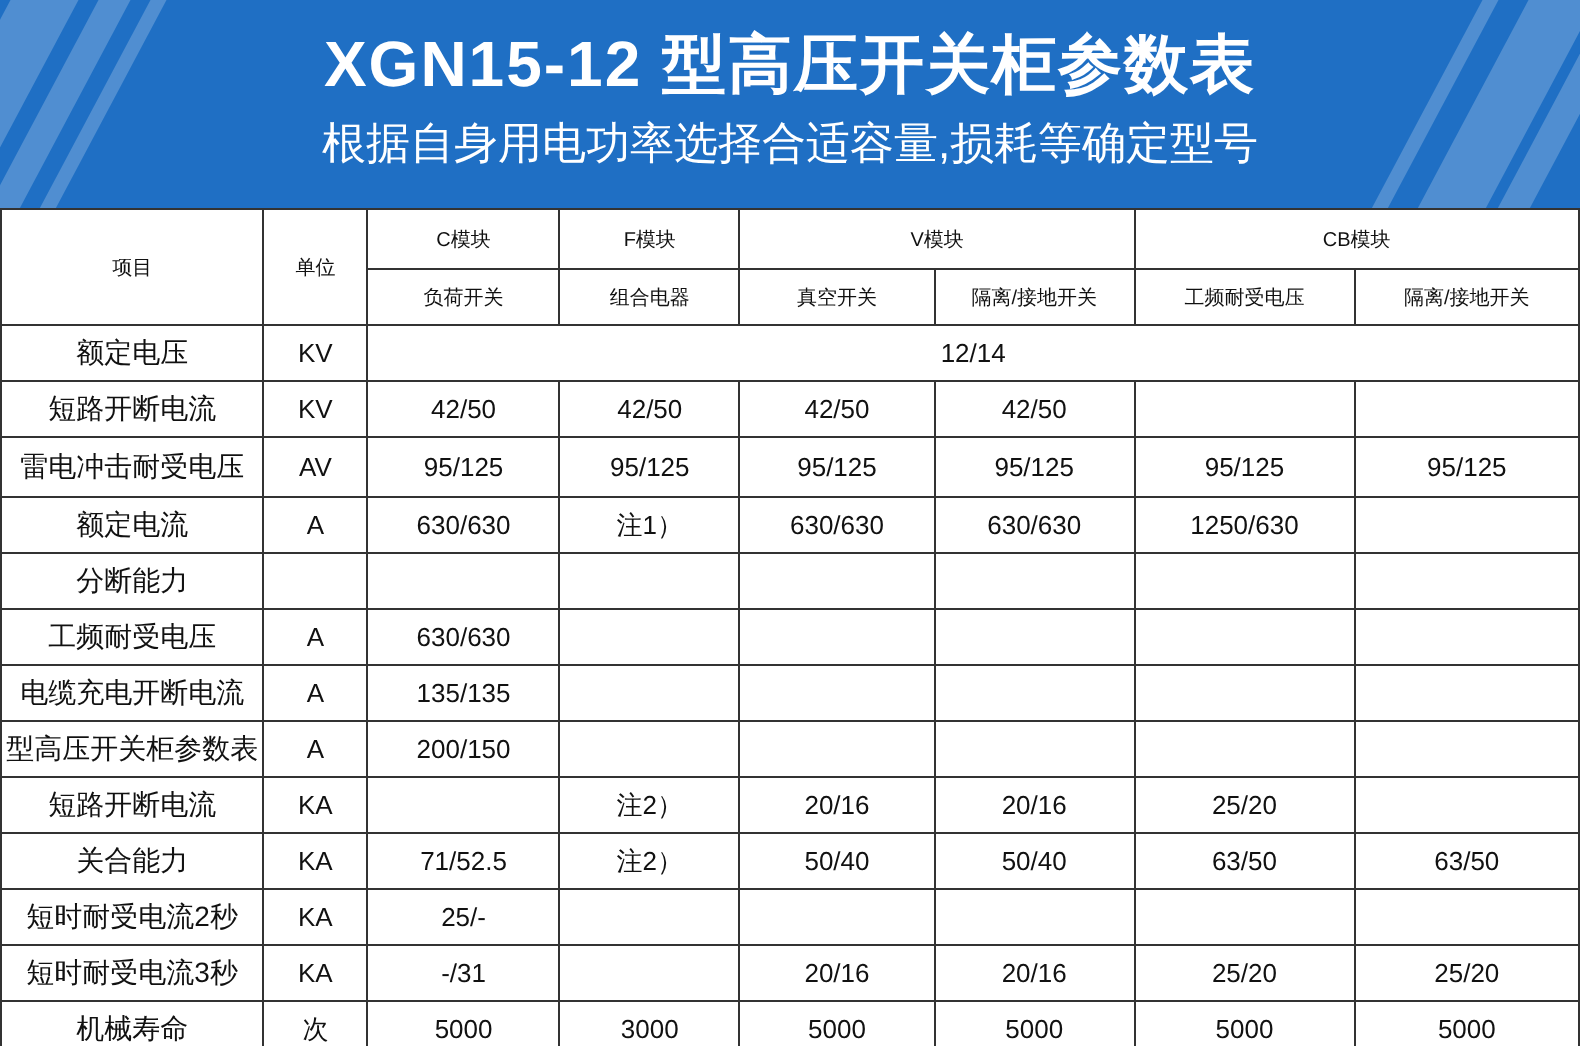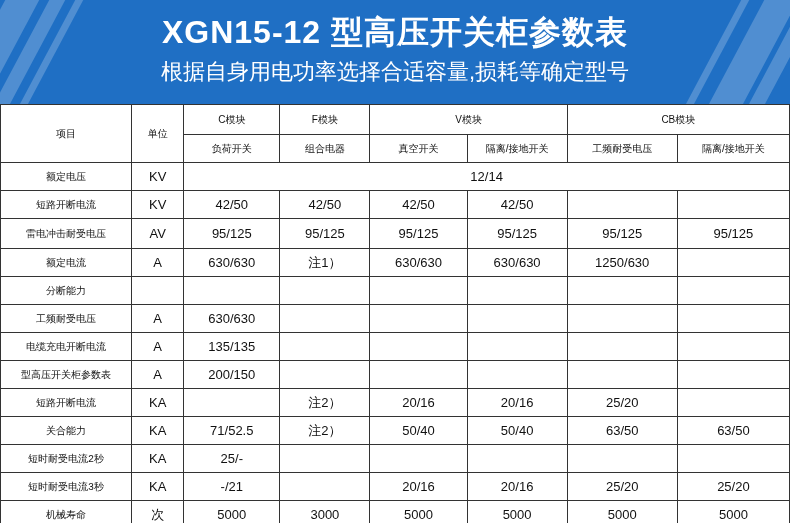--- a/index.html
+++ b/index.html
@@ -87,21 +87,21 @@
   .col-unit { width: 52px; }
   .col-c    { width: 96px; }
   .col-f    { width: 90px; }
   .col-v1   { width: 97px; }
   .col-v2   { width: 100px; }
   .col-cb1  { width: 110px; }
   .col-cb2  { width: 112px; }
 
   .hdr-top { height: 30px; font-size: 15px; }
   .hdr-sub { height: 26px; font-size: 13px; }
-  .row-label { font-size: 10px; font-family: Liberation Mono, monospace; }
+  .row-label { font-size: 14px; }
   .tall { height: 30px; }
 </style>
 </head>
 <body>
 
 <div class="page">
 
   <div class="header">
     <div class="stripe s1"></div>
     <div class="stripe s2"></div>
@@ -256,21 +256,21 @@
         <td></td>
         <td></td>
         <td></td>
         <td></td>
         <td></td>
       </tr>
 
       <tr>
         <td class="row-label">短时耐受电流3秒</td>
         <td>KA</td>
-        <td>-/21</td>
+        <td>-/31</td>
         <td></td>
         <td>20/16</td>
         <td>20/16</td>
         <td>25/20</td>
         <td>25/20</td>
       </tr>
 
       <tr>
         <td class="row-label">机械寿命</td>
         <td>次</td>

